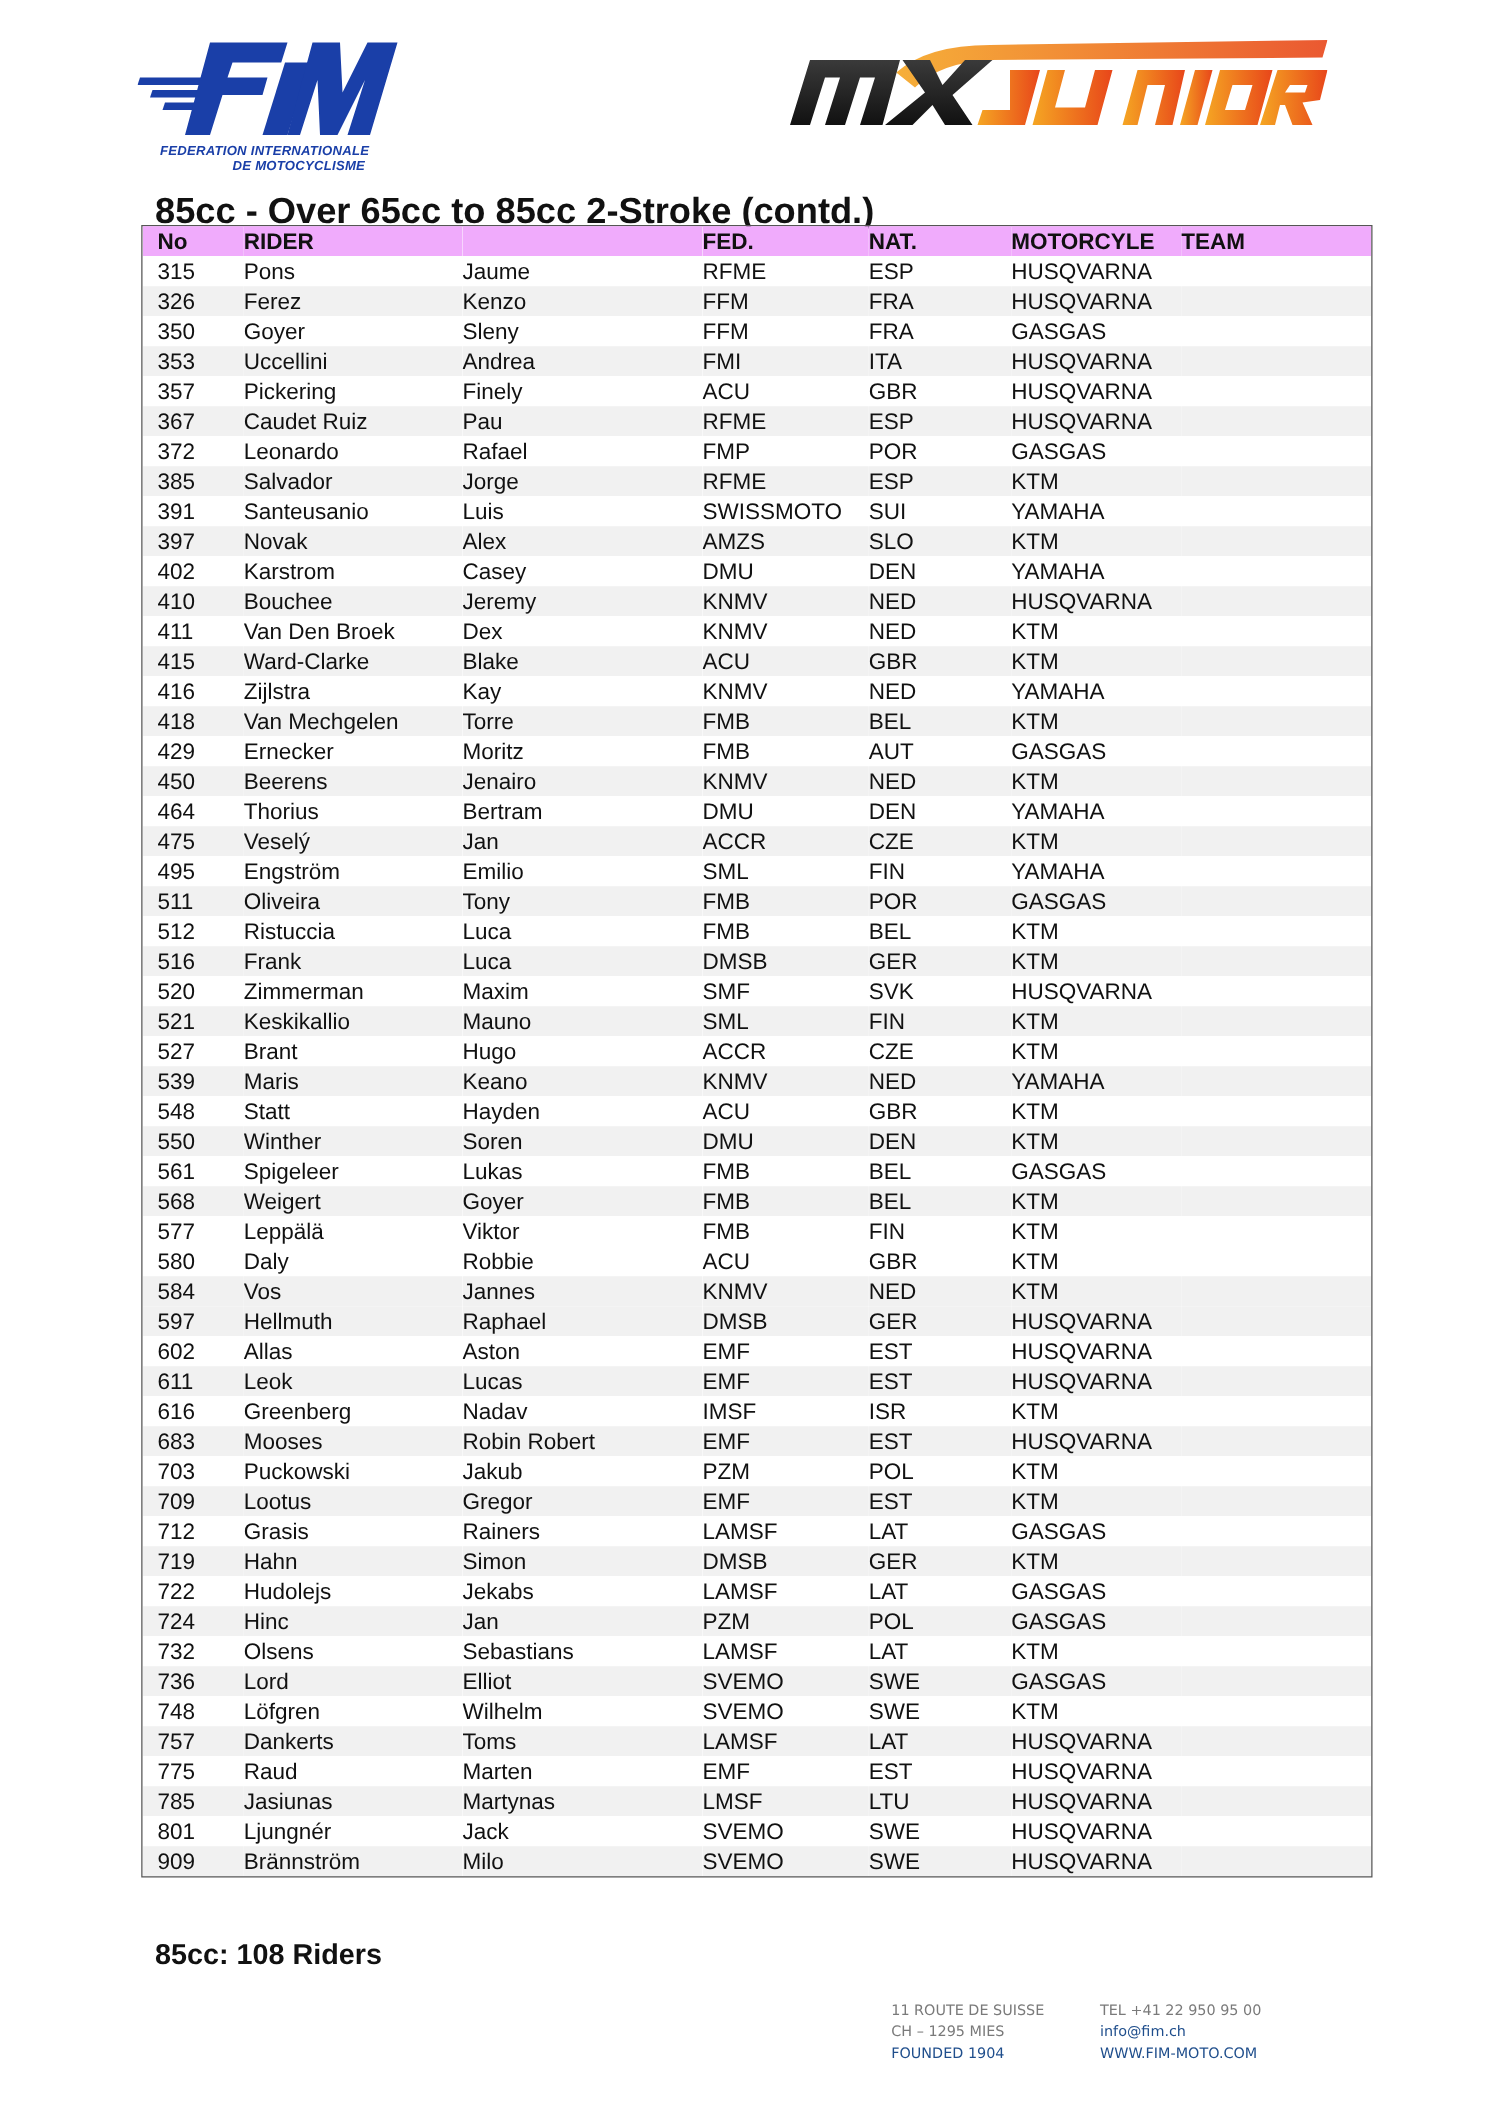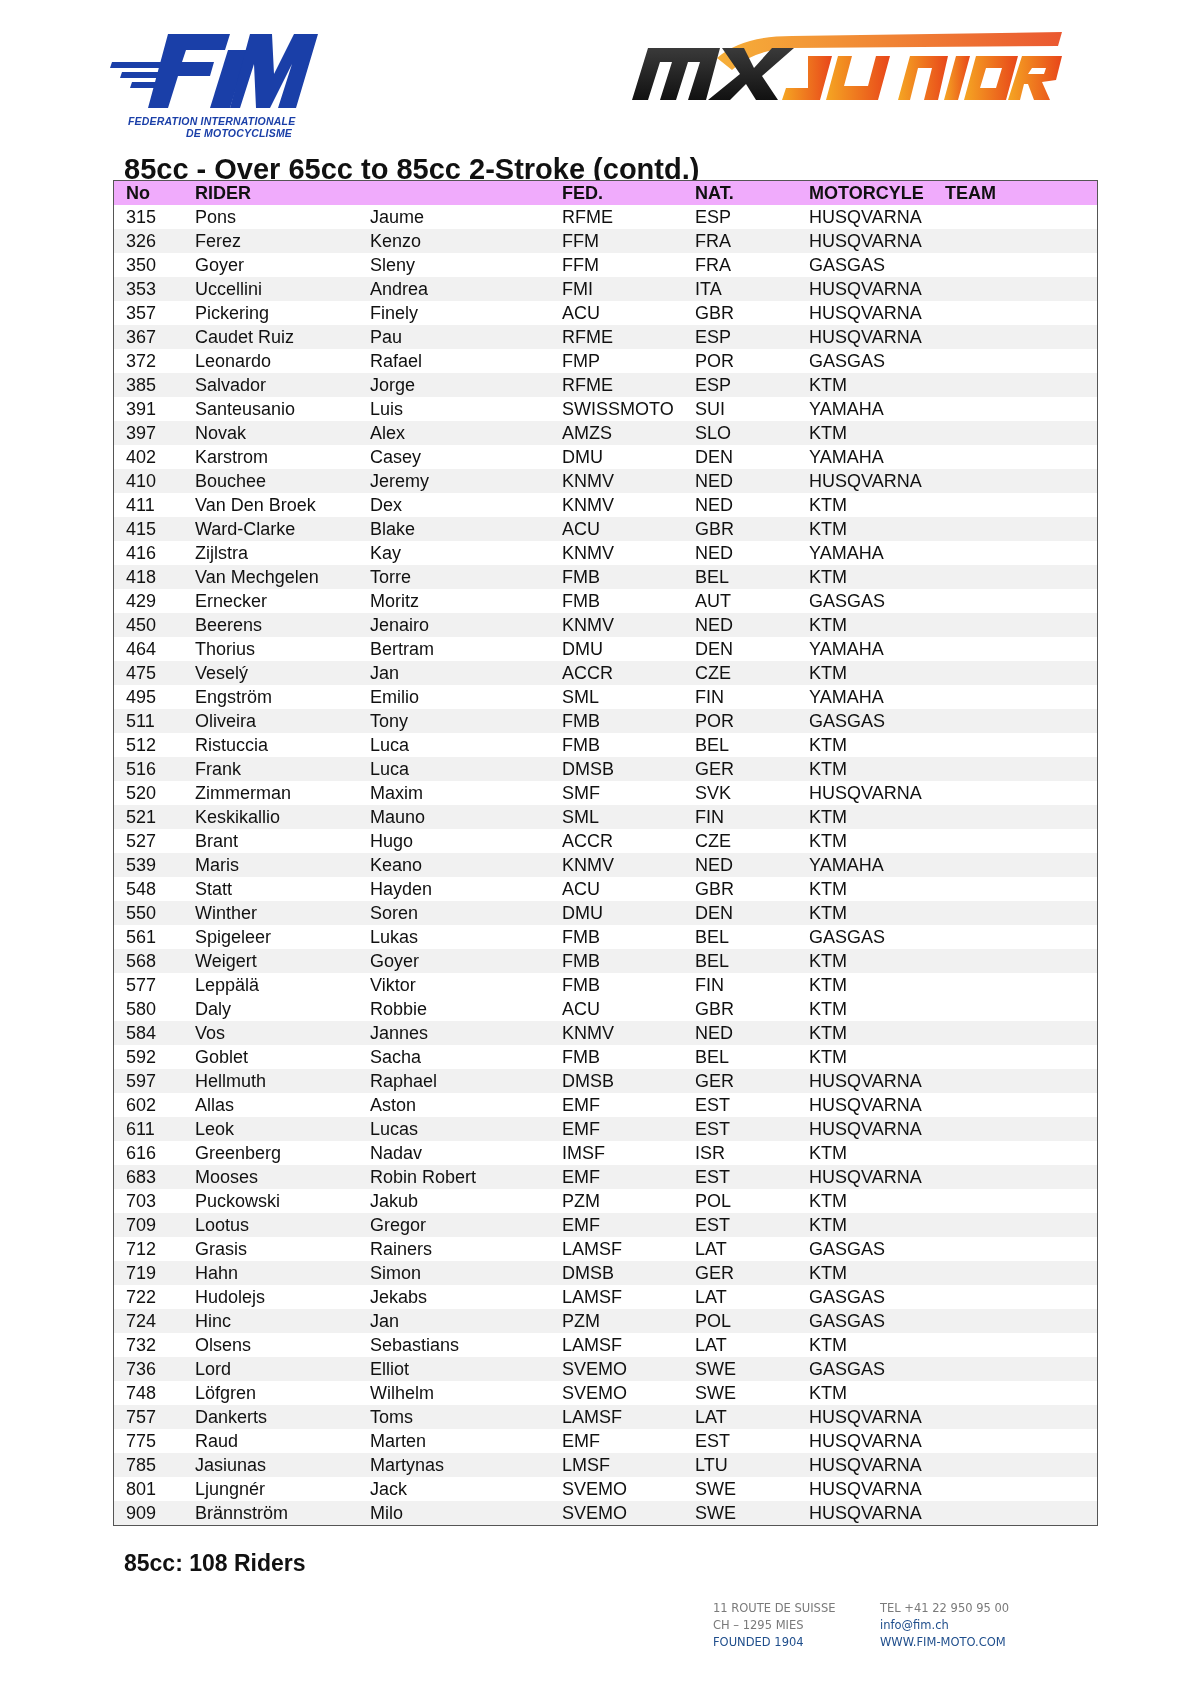--- a/index.html
+++ b/index.html
@@ -413,29 +413,20 @@
         </tr>
         <tr class="even">
           <td class="c-no">584</td>
           <td>Vos</td>
           <td>Jannes</td>
           <td>KNMV</td>
           <td>NED</td>
           <td>KTM</td>
           <td></td>
         </tr>
-        <tr>
-          <td class="c-no">592</td>
-          <td>Goblet</td>
-          <td>Sacha</td>
-          <td>FMB</td>
-          <td>BEL</td>
-          <td>KTM</td>
-          <td></td>
-        </tr>
         <tr class="even">
           <td class="c-no">597</td>
           <td>Hellmuth</td>
           <td>Raphael</td>
           <td>DMSB</td>
           <td>GER</td>
           <td>HUSQVARNA</td>
           <td></td>
         </tr>
         <tr>

